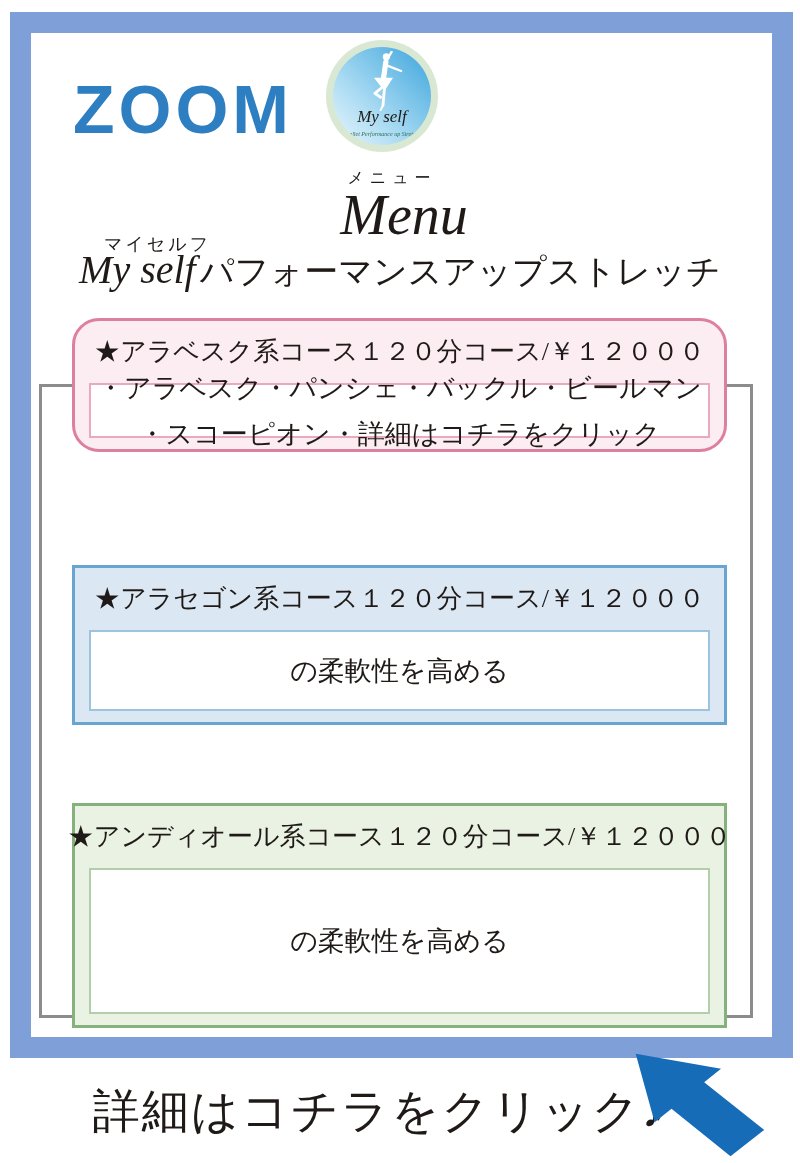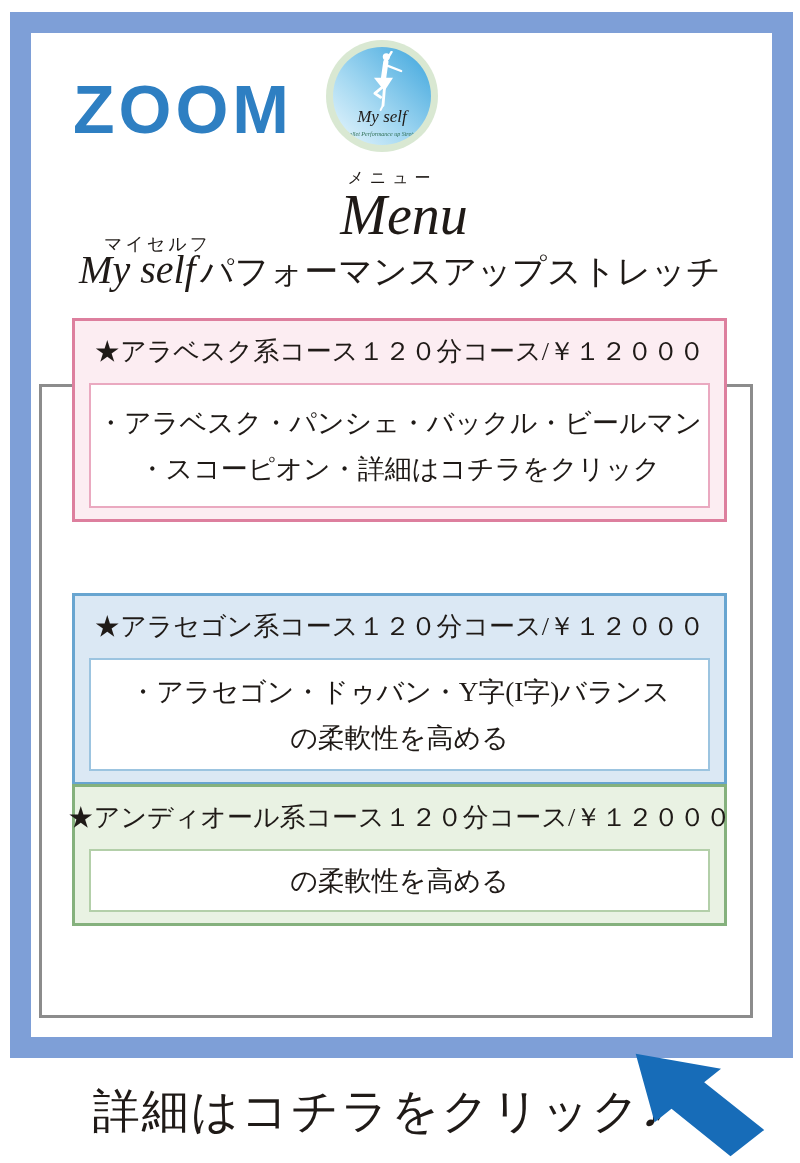--- a/index.html
+++ b/index.html
@@ -57,23 +57,23 @@
   .sub-text{font-size:34px;}
   .gray-box{
     position:absolute;left:39px;top:384px;width:714px;height:634px;
     box-sizing:border-box;border:3px solid var(--gray-border,#8c8c8c);z-index:1;
   }
   
   .course{
     position:absolute;left:72px;width:655px;box-sizing:border-box;
     border:3px solid var(--bd,#999);background:var(--bg,#eee);z-index:2;
   }
-  .course-1{top:318px;height:204px;}
-  .course-2{top:565px;height:192px;margin-top:28px;}
-  .course-3{top:784px;height:142px;}
+  .course-1{top:318px;height:134px;border-radius:27px;}
+  .course-2{top:565px;height:160px;}
+  .course-3{top:803px;height:225px;}
   .course-title{
     margin:0;height:61px;display:flex;align-items:center;justify-content:center;
     font-weight:normal;font-size:26px;white-space:nowrap;
   }
   .course-inner{
     position:absolute;left:14px;right:14px;top:62px;bottom:11px;
     background:#ffffff;border:2px solid var(--ibd,#ccc);
     display:flex;flex-direction:column;align-items:center;justify-content:center;
     font-size:27px;line-height:46px;text-align:center;white-space:nowrap;
   }
@@ -125,21 +125,20 @@
     <h2 class="course-title">★アラベスク系コース１２０分コース/￥１２０００</h2>
     <div class="course-inner">
       <div class="course-line">・アラベスク・パンシェ・バックル・ビールマン</div>
       <div class="course-line">・スコーピオン・詳細はコチラをクリック</div>
     </div>
   </section>
 
   <section class="course course-2" style="--bd: #68a5d0; --bg: #dbe8f4; --ibd: #9cc4e0;">
     <h2 class="course-title">★アラセゴン系コース１２０分コース/￥１２０００</h2>
     <div class="course-inner">
-      <div class="course-line">・アラセゴン・ドゥバン・Y字(I字)バランス</div>
       <div class="course-line">の柔軟性を高める</div>
     </div>
   </section>
 
   <section class="course course-3" style="--bd: #85b17d; --bg: #e9f2e3; --ibd: #b3cfa9;">
     <h2 class="course-title">★アンディオール系コース１２０分コース/￥１２０００</h2>
     <div class="course-inner">
       <div class="course-line">の柔軟性を高める</div>
     </div>
   </section>

